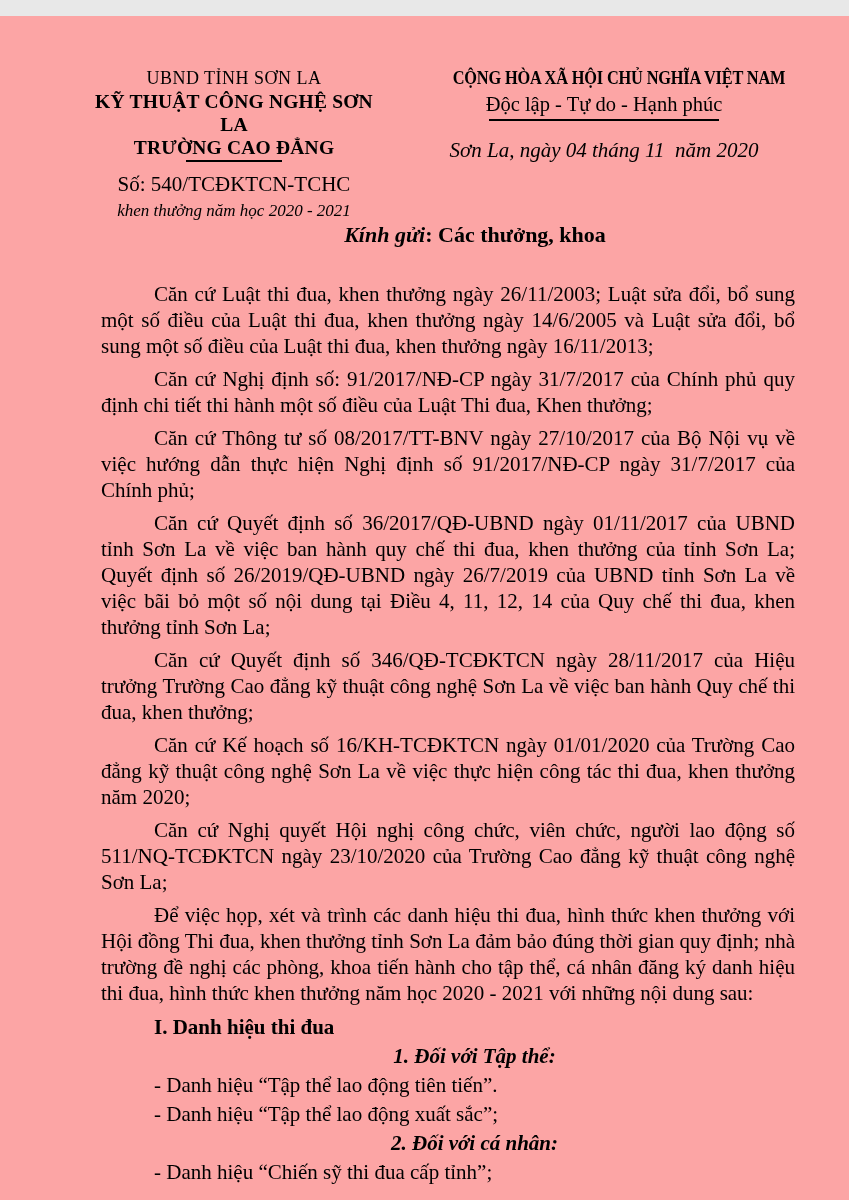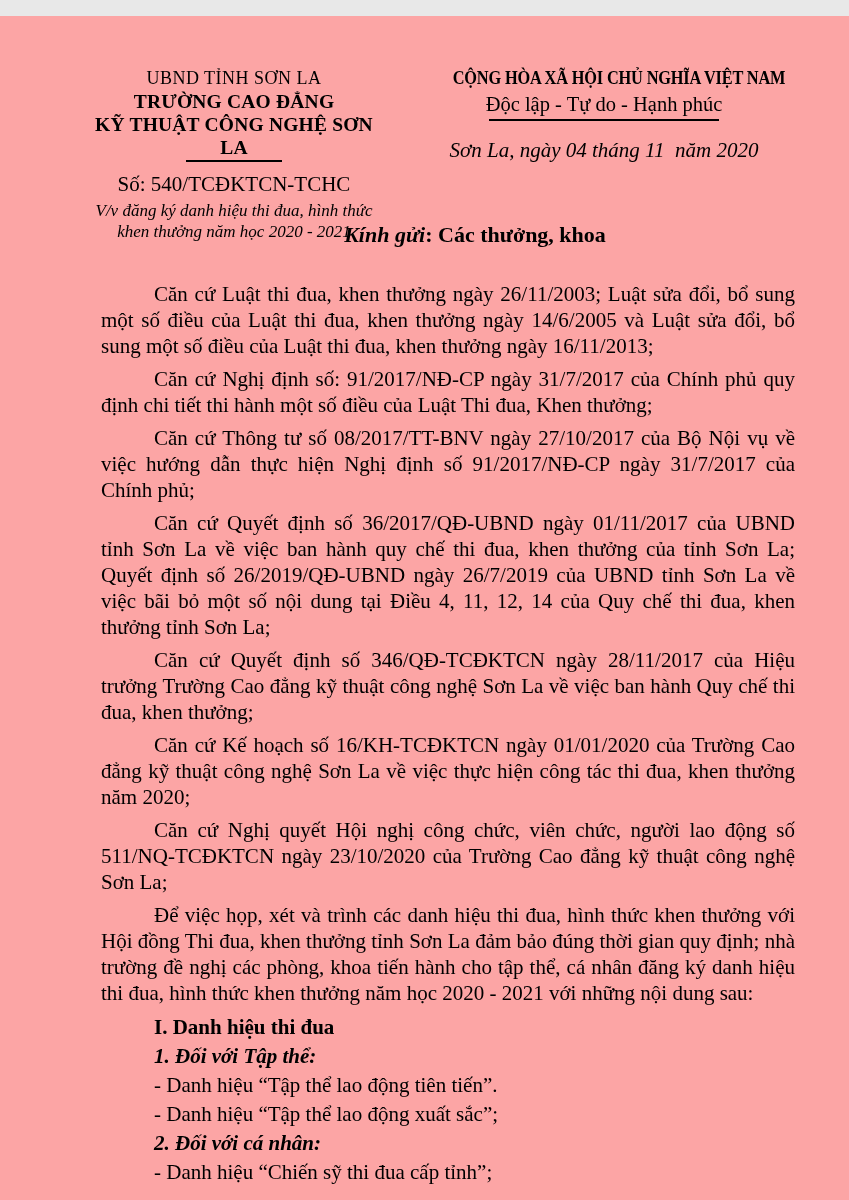--- a/index.html
+++ b/index.html
@@ -33,38 +33,37 @@
   }
   .sal-label{font-style:italic;}
   .sal-colon{white-space:pre;}
   
   .doc-body{
     position:absolute;top:265px;left:101px;width:694px;
     font-size:21px;line-height:26px;text-align:justify;
   }
   .doc-body p{margin:0 0 7px 0;text-indent:53px;}
   .sec-heading{font-weight:bold;padding-left:53px;line-height:29px;text-align:left;}
-  .sub-heading{font-weight:bold;font-style:italic;padding-left:53px;line-height:29px;text-align:left;}
+  .sub-heading{font-weight:bold;font-style:italic;padding-left:53px;line-height:29px;text-align:center;}
   .list-item{padding-left:53px;line-height:29px;text-align:left;}
 </style>
 </head>
 <body>
 
 <div class="page">
 
   <header class="doc-header">
 
     <div class="issuer">
       <div class="issuer-parent">UBND TỈNH SƠN LA</div>
+      <div class="issuer-name">KỸ THUẬT CÔNG NGHỆ SƠN LA</div>
       <div class="issuer-name">TRƯỜNG CAO ĐẲNG</div>
-      <div class="issuer-name">KỸ THUẬT CÔNG NGHỆ SƠN LA</div>
       <div class="issuer-rule"></div>
       <div class="doc-number">Số: 540/TCĐKTCN-TCHC</div>
       <div class="subject">
-        <div>V/v đăng ký danh hiệu thi đua, hình thức</div>
         <div>khen thưởng năm học 2020 - 2021</div>
       </div>
     </div>
 
     <div class="national">
       <div class="country-name">CỘNG HÒA XÃ HỘI CHỦ NGHĨA VIỆT NAM</div>
       <div class="motto">Độc lập - Tự do - Hạnh phúc</div>
       <div class="motto-rule"></div>
       <div class="place-date">Sơn La, ngày 04 tháng 11  năm 2020</div>
     </div>

